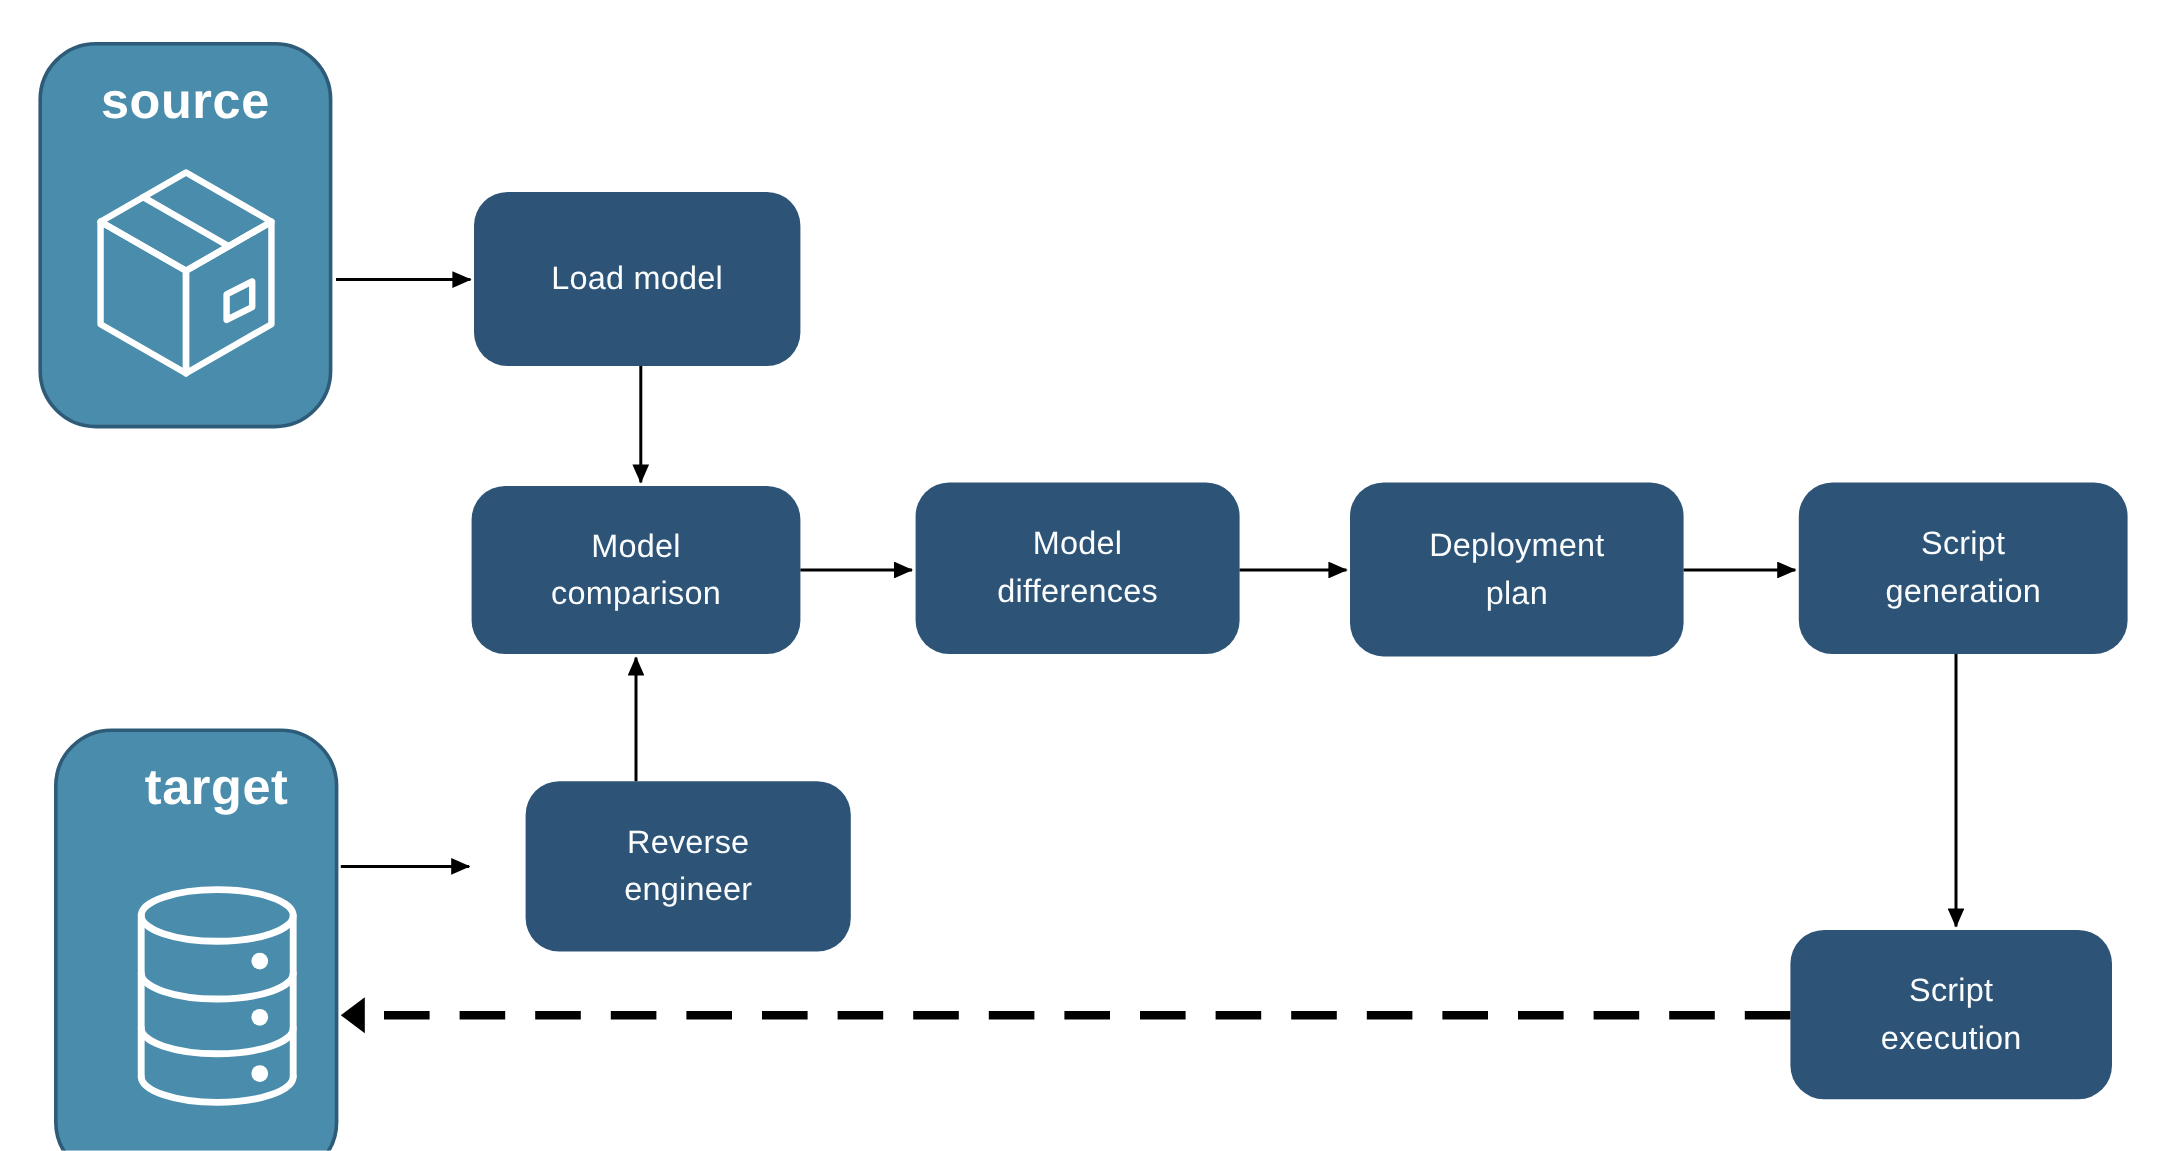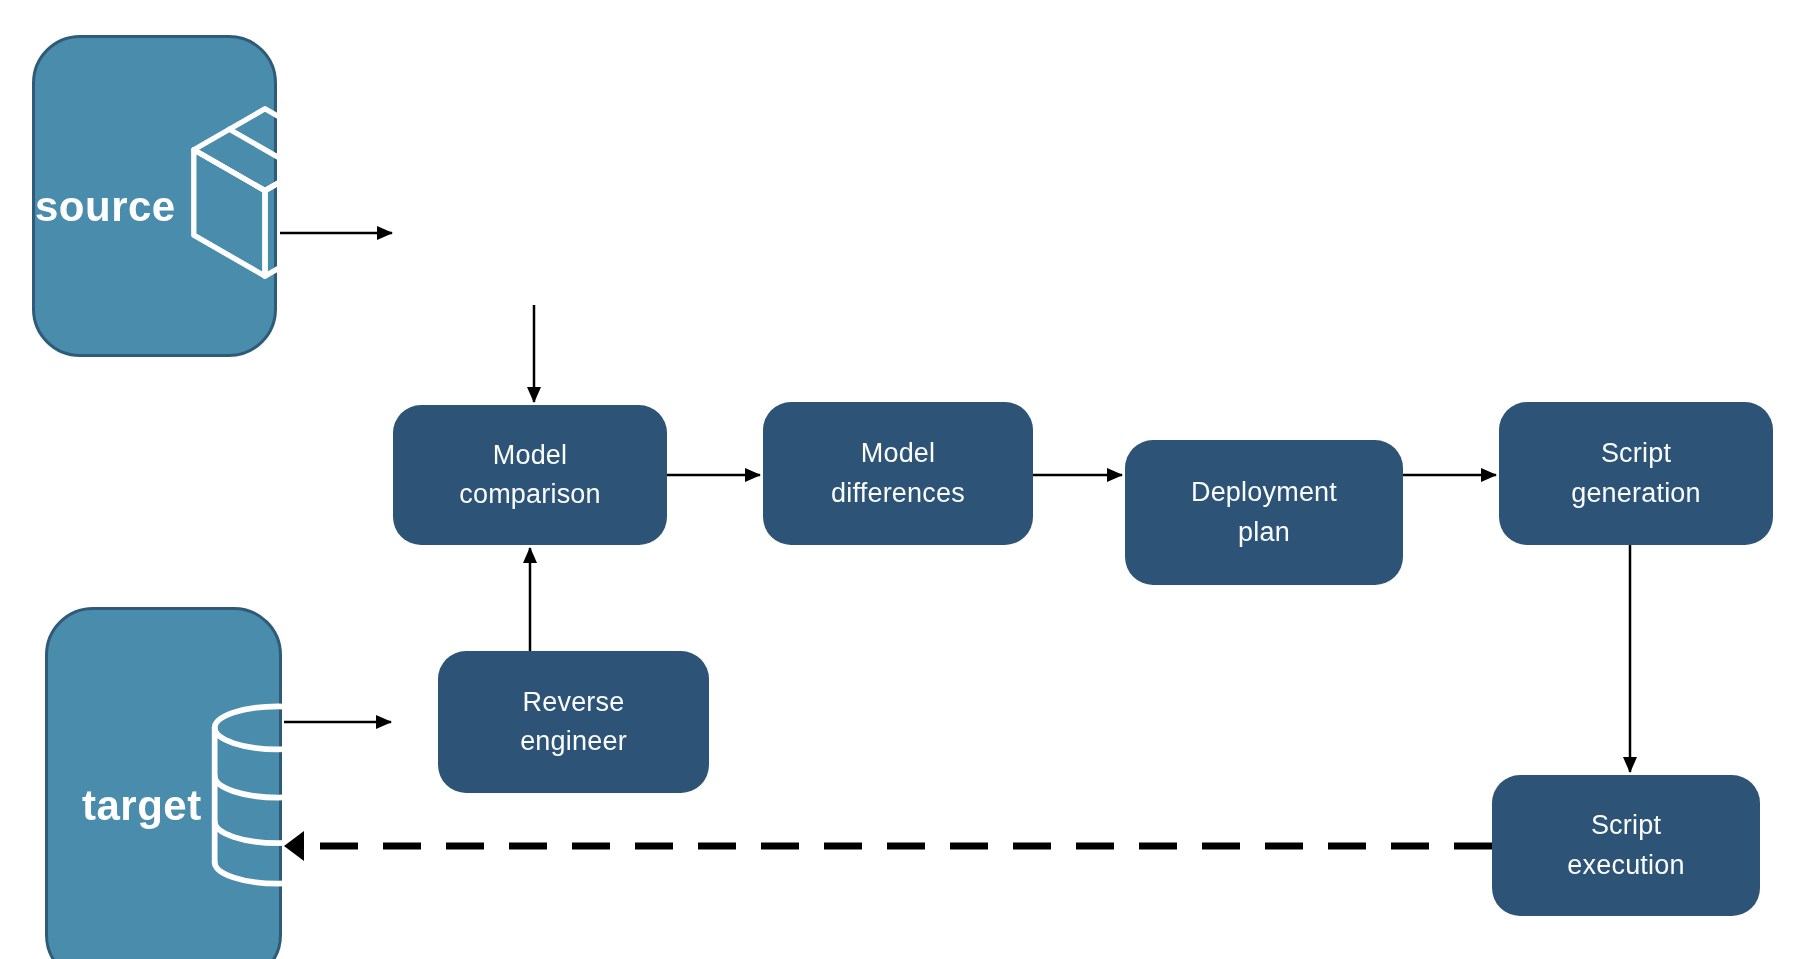--- a/index.html
+++ b/index.html
@@ -38,32 +38,33 @@
     font-weight: 400;
     line-height: 1.45;
     text-align: center;
     white-space: pre-line;
     letter-spacing: 0.2px;
   }
 
   .node-load-model        { left: 395px;  top: 160px; width: 272px; height: 145px; }
   .node-model-comparison  { left: 393px;  top: 405px; width: 274px; height: 140px; }
   .node-model-differences { left: 763px;  top: 402px; width: 270px; height: 143px; }
-  .node-deployment-plan   { left: 1125px; top: 402px; width: 278px; height: 145px; margin-top: 38px; }
+  .node-deployment-plan   { left: 1125px; top: 402px; width: 278px; height: 145px; }
   .node-script-generation { left: 1499px; top: 402px; width: 274px; height: 143px; }
   .node-reverse-engineer  { left: 394px;  top: 651px; width: 271px; height: 142px; margin-left: 44px; }
   .node-script-execution  { left: 1492px; top: 775px; width: 268px; height: 141px; }
 
   
   .endpoint {
     position: absolute;
     background: var(--endpoint-fill);
     border: 3px solid var(--endpoint-border);
     border-radius: 48px;
     display: flex;
+    flex-direction: column;
     align-items: center;
   }
   .endpoint-source { left: 32px; top: 35px;  width: 245px; height: 322px; }
   .endpoint-target { left: 45px; top: 607px; width: 237px; height: 376px; padding-left: 34px; }
 
   .endpoint-label {
     color: var(--endpoint-text);
     font-size: 42px;
     font-weight: 700;
     margin-top: 22px;
@@ -119,20 +120,23 @@
         <path d="M10 128 A50 17 0 0 0 110 128"></path>
         <path d="M10 60 A50 17 0 0 0 110 60"></path>
         <path d="M10 96 A50 17 0 0 0 110 96"></path>
         <circle cx="88" cy="52" r="5.5" fill="#FFFFFF" stroke="none"></circle>
         <circle cx="88" cy="89" r="5.5" fill="#FFFFFF" stroke="none"></circle>
         <circle cx="88" cy="126" r="5.5" fill="#FFFFFF" stroke="none"></circle>
       </svg>
     </div>
   </div>
 
+  <div class="node node-load-model">
+    <div class="node-label">Load model</div>
+  </div>
 
   <div class="node node-model-comparison">
     <div class="node-label">Model
 comparison</div>
   </div>
 
   <div class="node node-model-differences">
     <div class="node-label">Model
 differences</div>
   </div>

